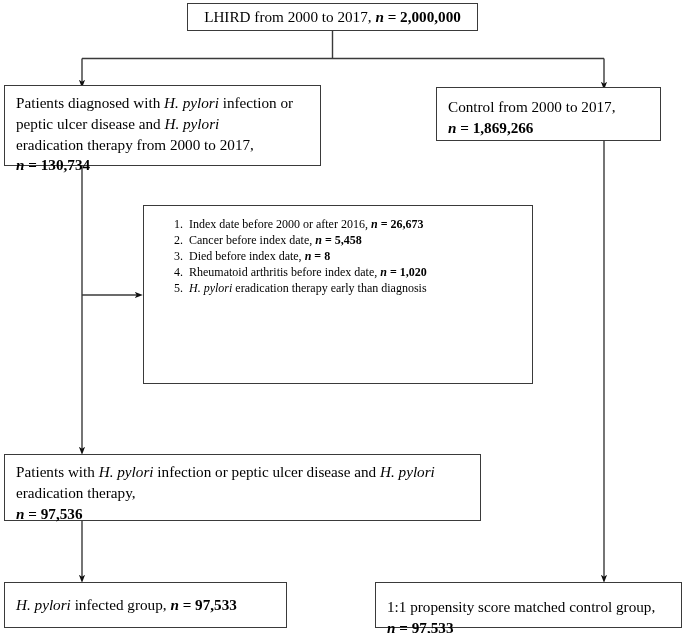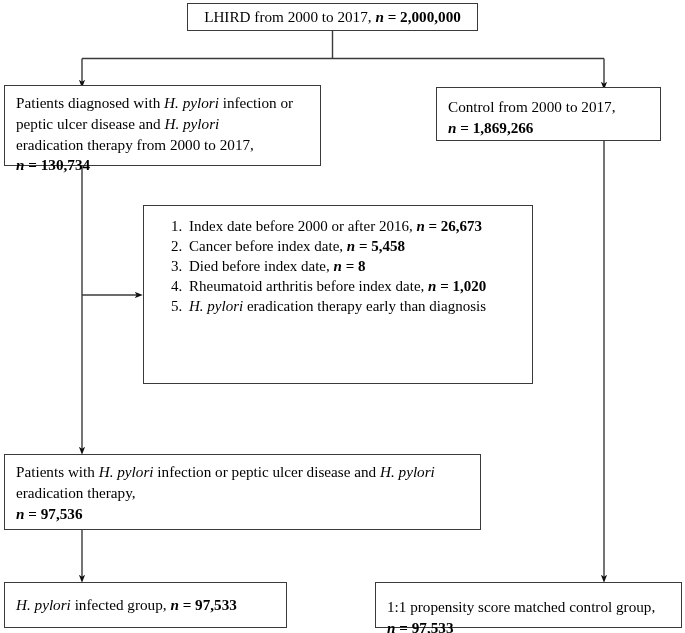--- a/index.html
+++ b/index.html
@@ -47,21 +47,21 @@
   .ital { font-style: italic; }
   .nb { font-style: italic; font-weight: bold; }
   .bold { font-weight: bold; }
   .exc-title {
     margin: 0 0 4px 2px;
     font-size: 15.2px;
   }
   ol.exc-list {
     margin: 0;
     padding: 0 0 0 30px;
-    font-size: 15px;
+    font-size: 12px;
     line-height: 1.34;
   }
   ol.exc-list li {
     padding-left: 3px;
     margin: 0;
   }
   .line2 { display: block; }
 </style>
 </head>
 <body>
@@ -111,21 +111,21 @@
   <div class="box" style="left:143px; top:205px; width:390px; height:179px; padding:10px 10px 10px 12px;">
     <ol class="exc-list">
       <li><span>Index date before 2000 or after 2016, </span><span class="nb">n</span><span class="bold"> = </span><span class="bold">26,673</span></li>
       <li><span>Cancer before index date, </span><span class="nb">n</span><span class="bold"> = </span><span class="bold">5,458</span></li>
       <li><span>Died before index date, </span><span class="nb">n</span><span class="bold"> = </span><span class="bold">8</span></li>
       <li><span>Rheumatoid arthritis  before index date, </span><span class="nb">n</span><span class="bold"> = </span><span class="bold">1,020</span></li>
       <li><span class="ital">H. pylori</span><span> eradication therapy early than diagnosis</span></li>
     </ol>
   </div>
 
-  <div class="box" style="left:4px; top:454px; width:477px; height:76px; ">
+  <div class="box" style="left:4px; top:454px; width:477px; height:67px; ">
     <span class="line2"><span>Patients with </span><span class="ital">H. pylori</span><span> infection or peptic ulcer disease and </span><span class="ital">H. pylori</span></span>
     <span class="line2">eradication therapy,</span>
     <span class="line2"><span class="nb">n</span><span class="bold"> = </span><span class="bold">97,536</span></span>
   </div>
 
   <div class="box vcenter" style="left:4px; top:582px; width:283px; height:46px;text-align:right;">
     <span><span class="ital">H. pylori</span><span> infected group, </span><span class="nb">n</span><span class="bold"> = </span><span class="bold">97,533</span></span>
   </div>
 
   <div class="box" style="left:375px; top:582px; width:307px; height:46px; padding-top:14px;">

